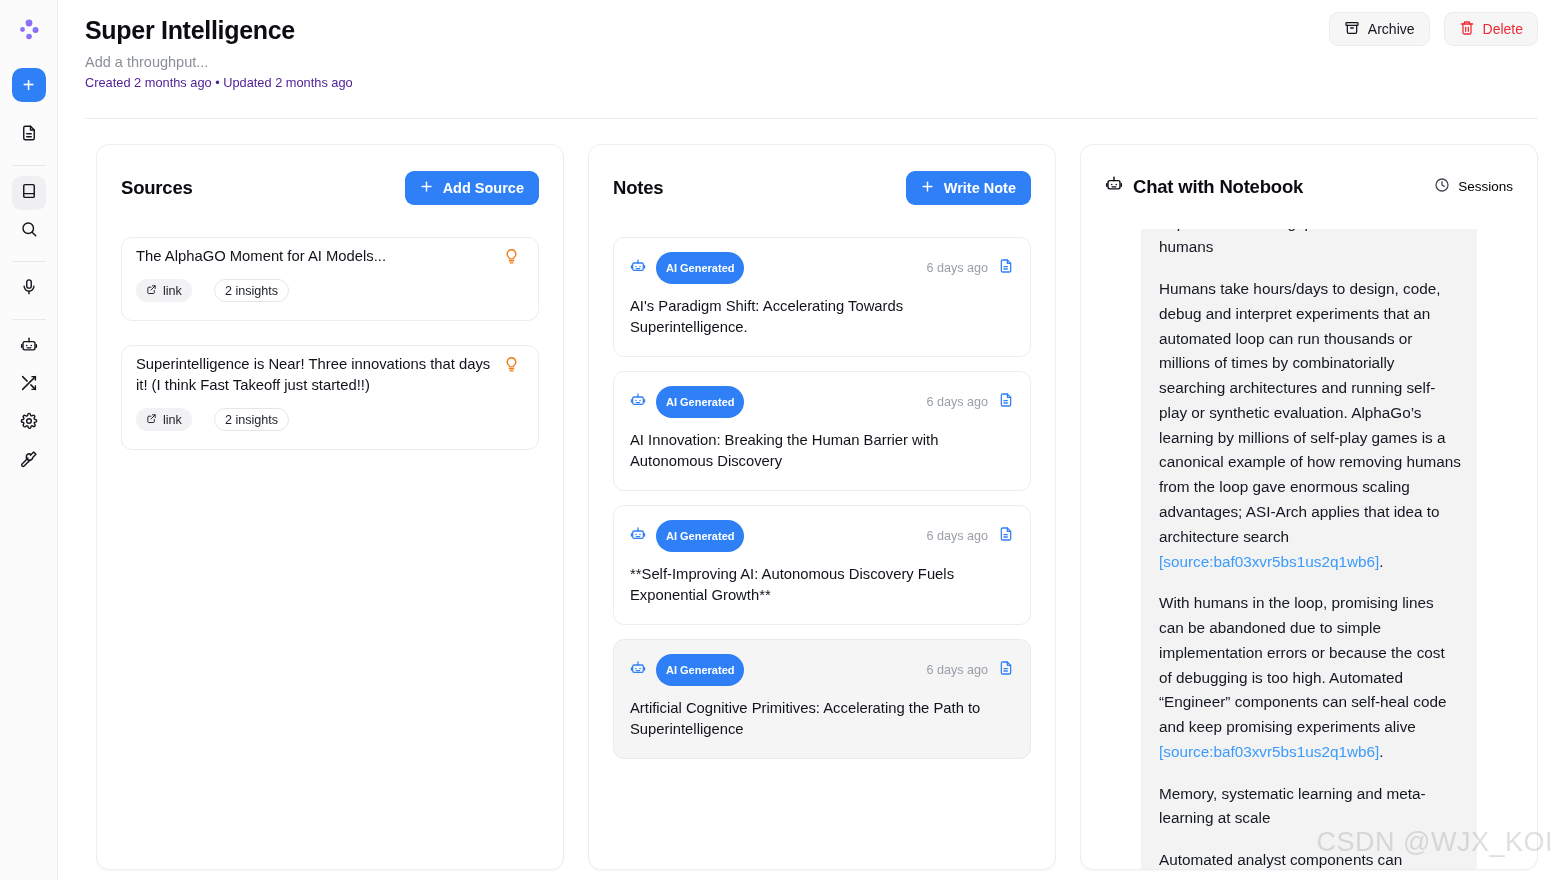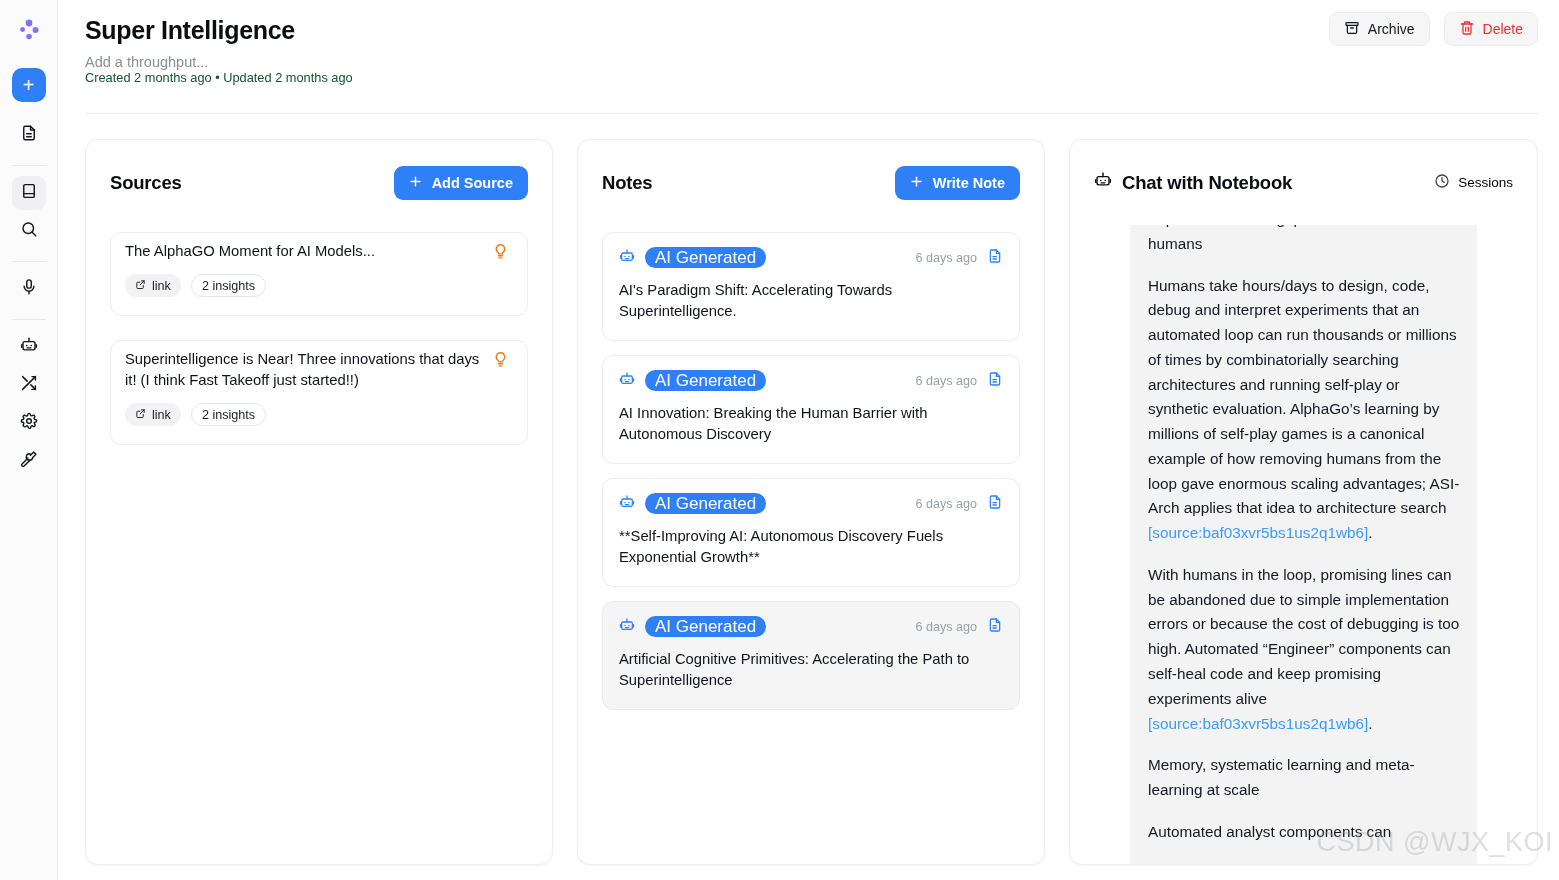--- a/index.html
+++ b/index.html
@@ -36,33 +36,33 @@
   }
   .side-icon.active { background: #f0f0f2; }
   .side-div { width: 34px; height: 1px; background: #e8e8ec; margin: 9px 0 10px; }
 
   
   .main { flex: 1 1 auto; height: 880px; padding: 0 21px 0 27px; overflow: hidden; }
 
   .header { padding-top: 16px; position: relative; }
   .title { font-size: 25px; font-weight: 700; letter-spacing: -.3px; color: #0b0d12; }
   .desc { font-size: 14.5px; color: #8b8f98; margin-top: 9px; }
-  .meta { font-size: 12.8px; color: #14532d; }
+  .meta { font-size: 12.8px; color: #4c1d95; margin-top: 5px; }
   .header-actions { position: absolute; right: 0; top: 12px; display: flex; gap: 14px; }
   .hbtn {
     display: flex; align-items: center; gap: 8px;
     height: 34px; padding: 0 14px; border-radius: 9px;
     background: #f6f6f7; border: 1px solid #ececed;
     font-size: 14px; font-weight: 500; color: #14171d; cursor: pointer;
   }
   .hbtn.danger { color: #ee2b35; }
   .rule { height: 1px; background: #ececef; margin-top: 28px; }
 
   
-  .panels { display: flex; gap: 24px; margin-top: 25px; height: 726px; }
+  .panels { display: flex; gap: 24px; margin-top: 25px; height: 726px; margin-left: 11px; }
   .panel {
     background: #ffffff;
     border: 1px solid #eceef1;
     border-radius: 13px;
     box-shadow: 0 1px 2px rgba(16,18,23,.04);
     display: flex; flex-direction: column;
     overflow: hidden;
   }
   .panel.sources { width: 468px; flex: 0 0 468px; }
   .panel.notes   { width: 468px; flex: 0 0 468px; }
@@ -93,41 +93,41 @@
   
   .src-card {
     border: 1px solid #ededf0; border-radius: 11px;
     padding: 8px 18px 18px 14px;
     margin-bottom: 24px;
     display: flex; align-items: flex-start; justify-content: space-between;
     gap: 10px; cursor: pointer; background: #fff;
   }
   .src-main { flex: 1 1 auto; }
   .src-title { font-size: 14.8px; font-weight: 500; color: #10131a; line-height: 1.38; }
-  .pills { display: flex; gap: 10px; margin-top: 13px; }
+  .pills { display: flex; gap: 22px; margin-top: 13px; }
   .pill {
     display: flex; align-items: center; gap: 6px;
     height: 23px; padding: 0 10px; border-radius: 999px;
     font-size: 12.6px; color: #1b1f26; white-space: nowrap;
   }
   .pill.grey { background: #f2f2f4; }
   .pill.out  { background: #fff; border: 1px solid #e6e6ea; }
 
   
   .note-card {
     border: 1px solid #ededf0; border-radius: 11px;
     padding: 14px 16px 18px 16px;
     margin-bottom: 14px; cursor: pointer; background: #fff;
   }
   .note-card.selected { background: #f5f5f6; border-color: #eaeaee; }
   .note-top { display: flex; align-items: center; gap: 10px; }
   .badge {
     background: #2f80f7; color: #fff;
-    font-size: 17px; font-weight: 400;
-    height: 21px; padding: 0 10px; border-radius: 999px;
+    font-size: 11px; font-weight: 700;
+    height: 32px; padding: 0 10px; border-radius: 999px;
     display: flex; align-items: center;
   }
   .note-spacer { flex: 1 1 auto; }
   .note-time { font-size: 12.6px; color: #9aa0a8; }
   .note-title { font-size: 14.8px; font-weight: 500; color: #10131a; line-height: 1.42; margin-top: 12px; }
 
   
   .chat-scroll { height: 100%; overflow: hidden; }
   .bubble {
     background: #f3f3f4; border-radius: 10px;

